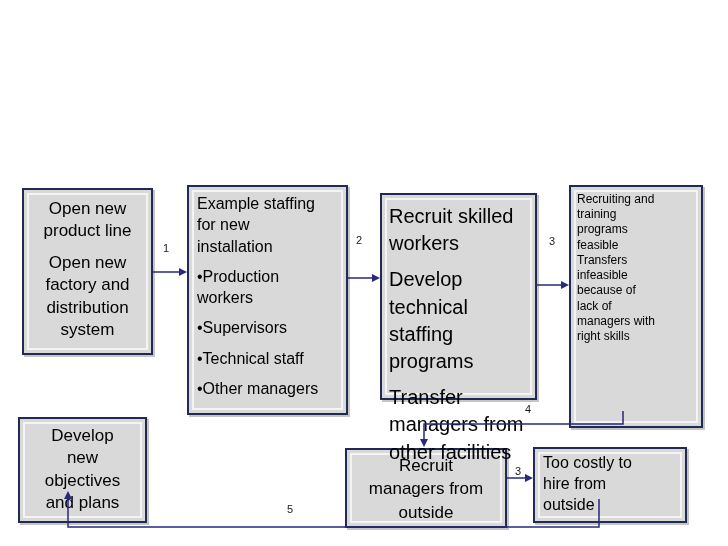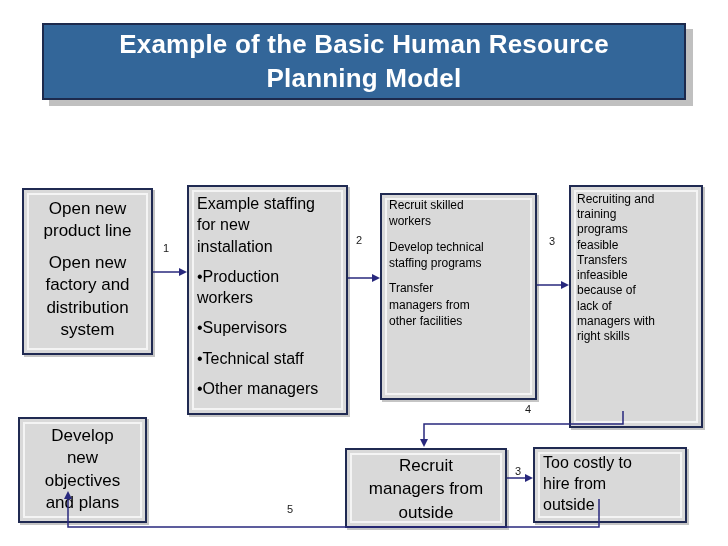--- a/index.html
+++ b/index.html
@@ -34,21 +34,21 @@
   .para { margin:0; white-space:pre-line; }
   .para + .para { margin-top:9px; }
 
   .b1 { left:22px;  top:188px; width:131px; height:167px; }
   .b1 .inner { padding:8px 4px; text-align:center; font-size:17px; line-height:1.32; }
 
   .b2 { left:187px; top:185px; width:161px; height:230px; }
   .b2 .inner { padding:6px 8px; text-align:left; font-size:16px; line-height:1.33; }
 
   .b3 { left:380px; top:193px; width:157px; height:207px; }
-  .b3 .inner { padding:2px 7px; text-align:left; font-size:12px; line-height:1.36; }
+  .b3 .inner { padding:8px 7px; text-align:left; font-size:20px; line-height:1.36; }
 
   .b4 { left:569px; top:185px; width:134px; height:243px; }
   .b4 .inner { padding:5px 6px; text-align:left; font-size:12px; line-height:1.27; }
   .b4 .para + .para { margin-top:0; }
 
   .b5 { left:18px;  top:417px; width:129px; height:106px; }
   .b5 .inner { padding:6px 4px; text-align:center; font-size:17px; line-height:1.32; }
 
   .b6 { left:345px; top:448px; width:162px; height:80px; }
   .b6 .inner { padding:4px 4px; text-align:center; font-size:17px; line-height:1.38; }
@@ -64,24 +64,20 @@
   .num {
     position:absolute; z-index:6; font-size:11px; color:#1a1a1a;
     transform:translate(-50%,0);
   }
 </style>
 </head>
 <body>
 
 <div class="slide">
 
-  <div class="title-box">
-    <div class="title-text">Example of the Basic Human Resource
-Planning Model</div>
-  </div>
 
   <div class="fbox b1">
     <div class="inner">
       <p class="para">Open new
 product line</p>
       <p class="para">Open new
 factory and
 distribution
 system</p>
     </div>

